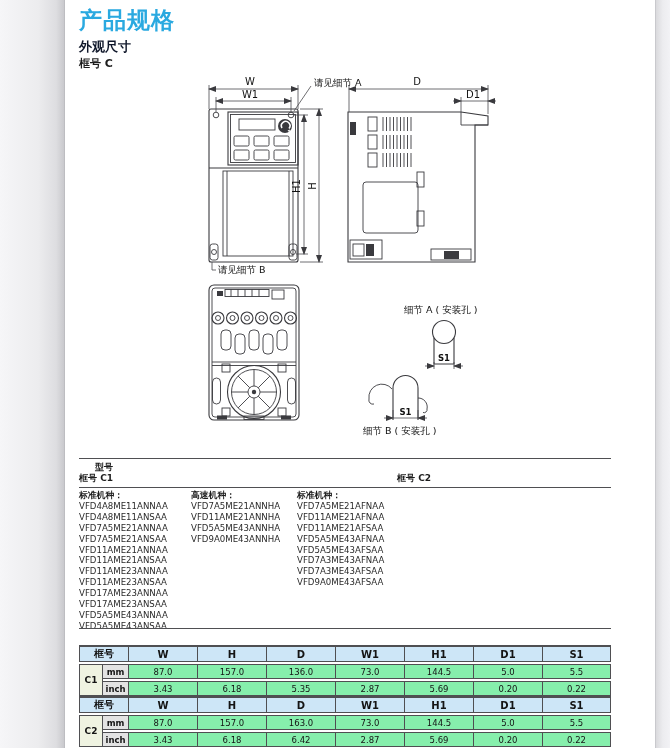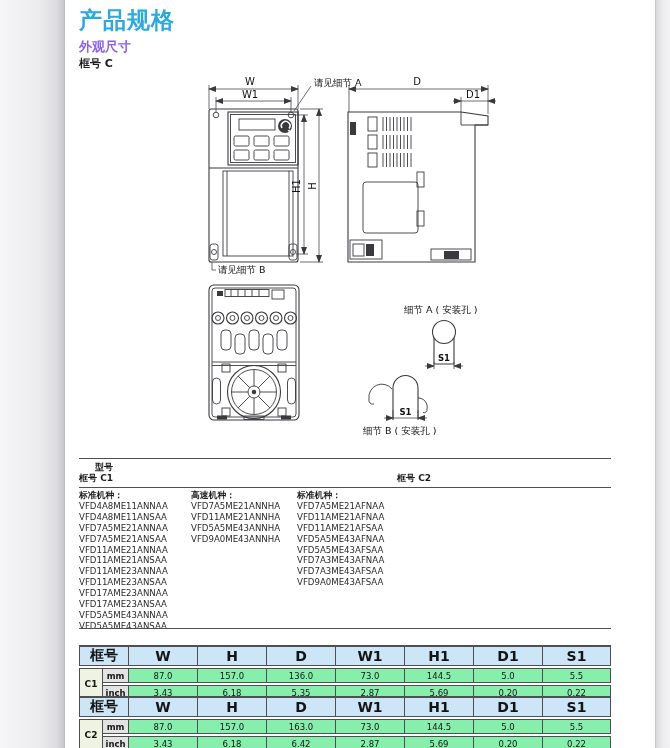--- a/index.html
+++ b/index.html
@@ -46,36 +46,36 @@
 
   table.dims{
     position:absolute;left:14px;border-collapse:separate;border-spacing:0 2px;
     table-layout:fixed;width:532px;
   }
   table.dims th,table.dims td{
     border:1px solid #4f4f52;border-left:0;
     text-align:center;vertical-align:middle;padding:0;height:13px;color:#141414;
   }
   table.dims th:first-child,table.dims td.first{border-left:1px solid #4f4f52;}
-  table.dims th{background:#cde6f7;font-size:14px;font-weight:bold;border-top-width:2px;}
+  table.dims th{background:#cde6f7;font-size:10px;font-weight:bold;border-top-width:2px;}
   table.dims td.frame{background:#eff3e1;font-size:9px;font-weight:bold;}
   table.dims td.unit{background:#e3e3e3;font-size:8.5px;font-weight:bold;}
   table.dims td.val{background:#86efac;font-size:8.5px;}
   #dims-c1{top:643px;} #dims-c2{top:694px;}
 </style>
 </head>
 <body>
 
 <div class="gutter-left"></div>
 <div class="gutter-right"></div>
 
 <div class="page">
 
   <div class="title" style="color:#2aa9e0;">产品规格</div>
-  <div class="subtitle" style="color:#8b5cf6;">外观尺寸</div>
+  <div class="subtitle" style="color:#0f172a;">外观尺寸</div>
   <div class="frame-label">框号 C</div>
 
   <svg class="drawing" width="590" height="384" viewBox="0 0 590 384">
     <defs>
       <marker id="arE" markerWidth="8" markerHeight="6" refX="7" refY="3" orient="auto" markerUnits="userSpaceOnUse">
         <path d="M0,0 L8,3 L0,6 Z" fill="#3a3a3e"></path>
       </marker>
       <marker id="arS" markerWidth="8" markerHeight="6" refX="1" refY="3" orient="auto" markerUnits="userSpaceOnUse">
         <path d="M8,0 L0,3 L8,6 Z" fill="#3a3a3e"></path>
       </marker>

